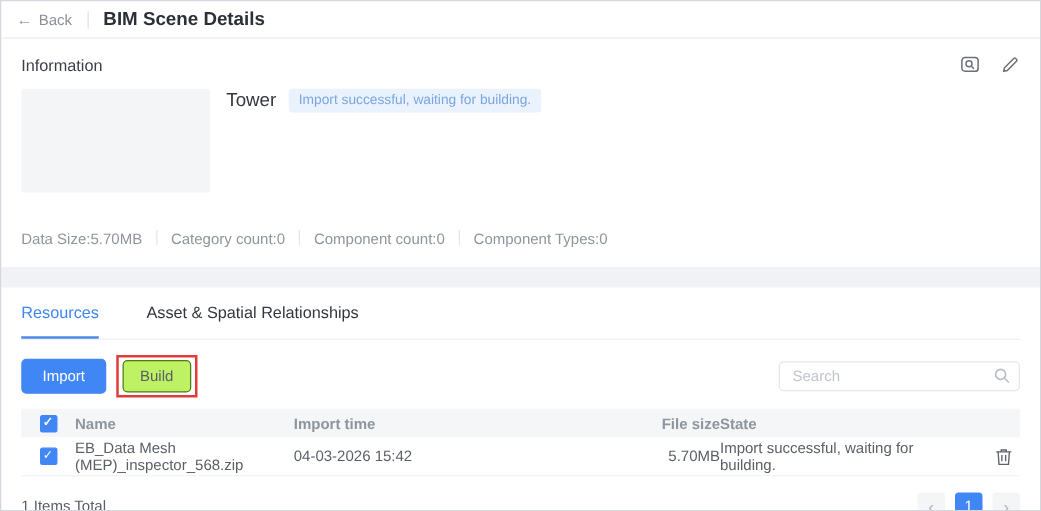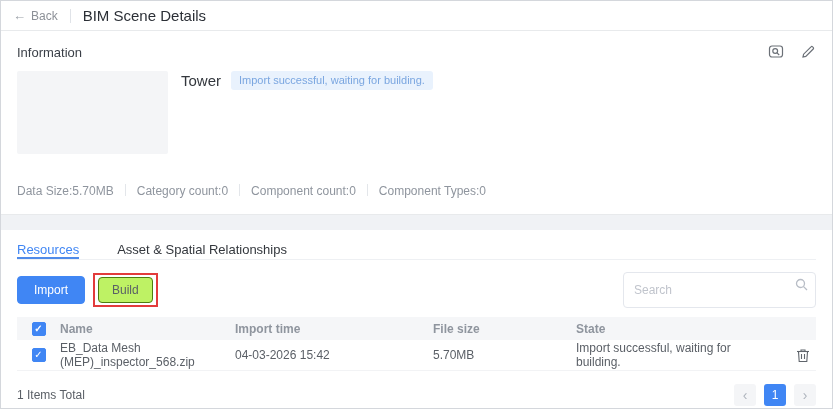--- a/index.html
+++ b/index.html
@@ -12,21 +12,21 @@
     color: #303133;
   }
   
   .top-header {
     height: 30px; background: #fff; display: flex; align-items: center;
     padding: 0 12px; border-bottom: 1px solid #e8eaec;
   }
   .back-link { display: flex; align-items: center; gap: 5px; color: #8c9097; font-size: 12px; cursor: pointer; }
   .back-arrow { font-size: 13px; line-height: 1; color: #9aa0a8; }
   .hdr-divider { width: 1px; height: 14px; background: #e0e3e8; margin: 0 12px; }
-  .page-title { font-size: 15px; color: #2b2f36; font-weight: 400; }
+  .page-title { font-size: 15px; color: #2b2f36; font-weight: 700; }
   
   .info-card { background: #fff; padding: 8px 16px 16px; border-bottom: 1px solid #e8eaec; }
   .info-head { display: flex; align-items: center; justify-content: space-between; height: 26px; gap: 12px; }
   .section-title { font-size: 13px; color: #3a3f47; }
   .info-actions { display: flex; align-items: center; gap: 16px; }
   .icon-btn { width: 16px; height: 16px; color: #6b7077; cursor: pointer; display: inline-flex; }
   .icon-btn svg { width: 16px; height: 16px; }
   .info-body { display: flex; margin-top: 6px; }
   .thumb { width: 151px; height: 83px; background: #f4f5f7; border-radius: 2px; flex: none; }
   .info-main { margin-left: 13px; padding-top: 0; }
@@ -36,45 +36,45 @@
     background: #e9f2fd; color: #7aa6e0; font-size: 11px;
     padding: 3px 8px; border-radius: 3px; line-height: 1.2;
   }
   .stats-row { display: flex; align-items: flex-start; margin-top: 30px; font-size: 12px; color: #8f959e; }
   .stat-sep { width: 1px; height: 12px; background: #e3e6ea; margin: 0 11px; }
   
   .gap-band { height: 15px; background: #f0f2f5; }
   
   .res-card { background: #fff; padding: 12px 16px 0; height: 186px; }
   .tabs { display: flex; gap: 38px; border-bottom: 1px solid #eef0f3; }
-  .tab { font-size: 13px; padding-bottom: 0; cursor: pointer; color: #33373d; border-bottom: 2px solid transparent; }
+  .tab { font-size: 13px; padding-bottom: 12px; cursor: pointer; color: #33373d; border-bottom: 2px solid transparent; }
   .tab.active { color: #4086f4; border-bottom-color: #4f8bea; }
   .toolbar { display: flex; align-items: center; justify-content: space-between; margin-top: 12px; }
   .toolbar-left { display: flex; align-items: center; }
   .btn { font-size: 12px; border-radius: 4px; cursor: pointer; font-family: inherit; }
   .btn-primary { background: #4086f4; color: #fff; border: 1px solid #4086f4; padding: 6px 16px; }
   .annotation-box { border: 2px solid #e23b3b; padding: 2px 3px; margin-left: 8px; display: inline-block; }
   .btn-default { background: #bef264; color: #5a5f66; border: 1px solid #4d7c0f; padding: 5px 13px; }
   .search-wrap { position: relative; width: 193px; }
   .search-input {
-    width: 100%; height: 36px; border: 1px solid #e4e7ed; border-radius: 4px;
+    width: 100%; height: 24px; border: 1px solid #e4e7ed; border-radius: 4px;
     padding: 0 26px 0 10px; font-size: 12px; color: #606266; outline: none; font-family: inherit;
   }
   .search-input::placeholder { color: #c0c4cc; }
   .search-icon { position: absolute; right: 8px; top: 5px; width: 13px; height: 13px; color: #b8bdc6; }
   .search-icon svg { width: 13px; height: 13px; }
   
   .res-table { margin-top: 9px; font-size: 12px; }
   .t-row { display: flex; align-items: center; }
   .t-head { background: #f5f6f8; height: 23px; color: #8f959e; font-weight: bold; }
   .t-body-row { height: 31px; color: #5a5f66; background: #fff; border-bottom: 1px solid #f2f3f5; }
   .c-check { width: 43px; flex: none; display: flex; justify-content: center; }
   .c-name { width: 175px; flex: none; }
   .c-time { width: 198px; flex: none; }
-  .c-size { width: 143px; flex: none; }
+  .c-size { width: 143px; flex: none; text-align: right; }
   .c-state { width: 200px; flex: none; }
   .c-action { flex: 1; display: flex; justify-content: flex-end; padding-right: 6px; }
   .checkbox {
     width: 14px; height: 14px; background: #4086f4; border: 1px solid #4086f4; border-radius: 2px;
     color: #fff; font-size: 10px; line-height: 12px; text-align: center; cursor: pointer;
   }
   .trash-btn { width: 14px; height: 15px; color: #5f646b; cursor: pointer; display: inline-flex; }
   .trash-btn svg { width: 14px; height: 15px; }
   
   .table-footer { display: flex; align-items: center; justify-content: space-between; margin-top: 13px; }

